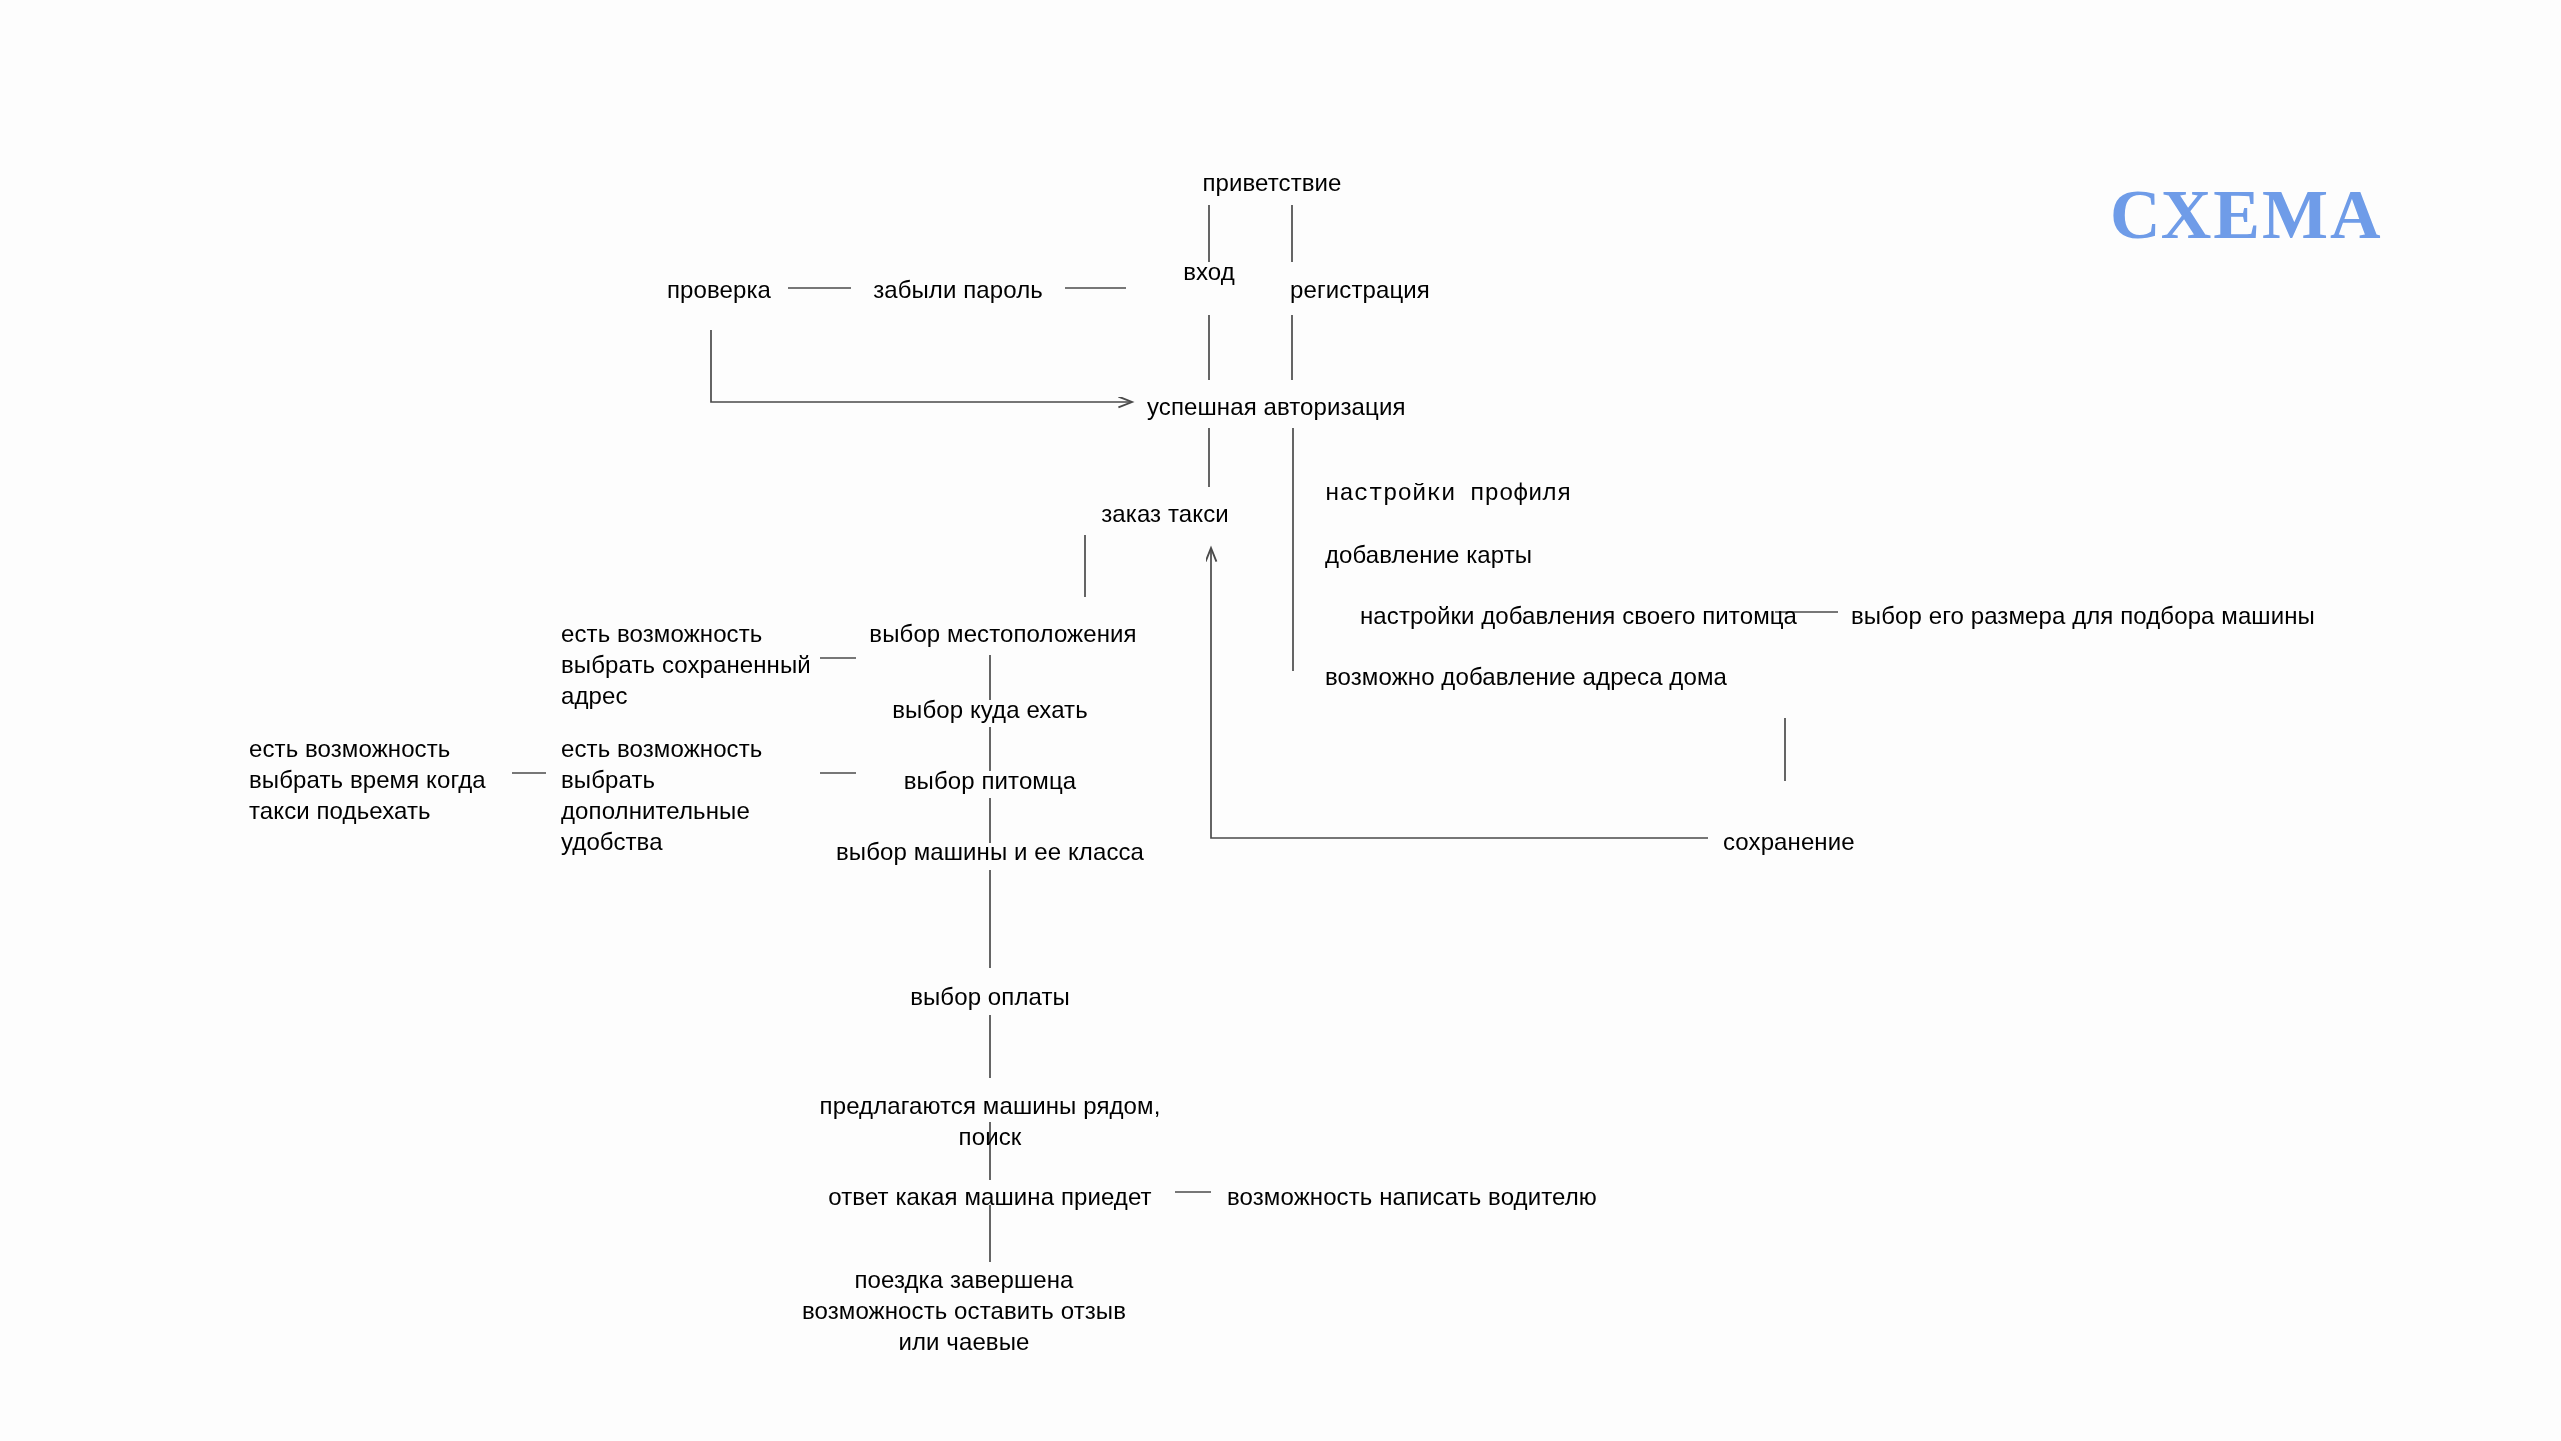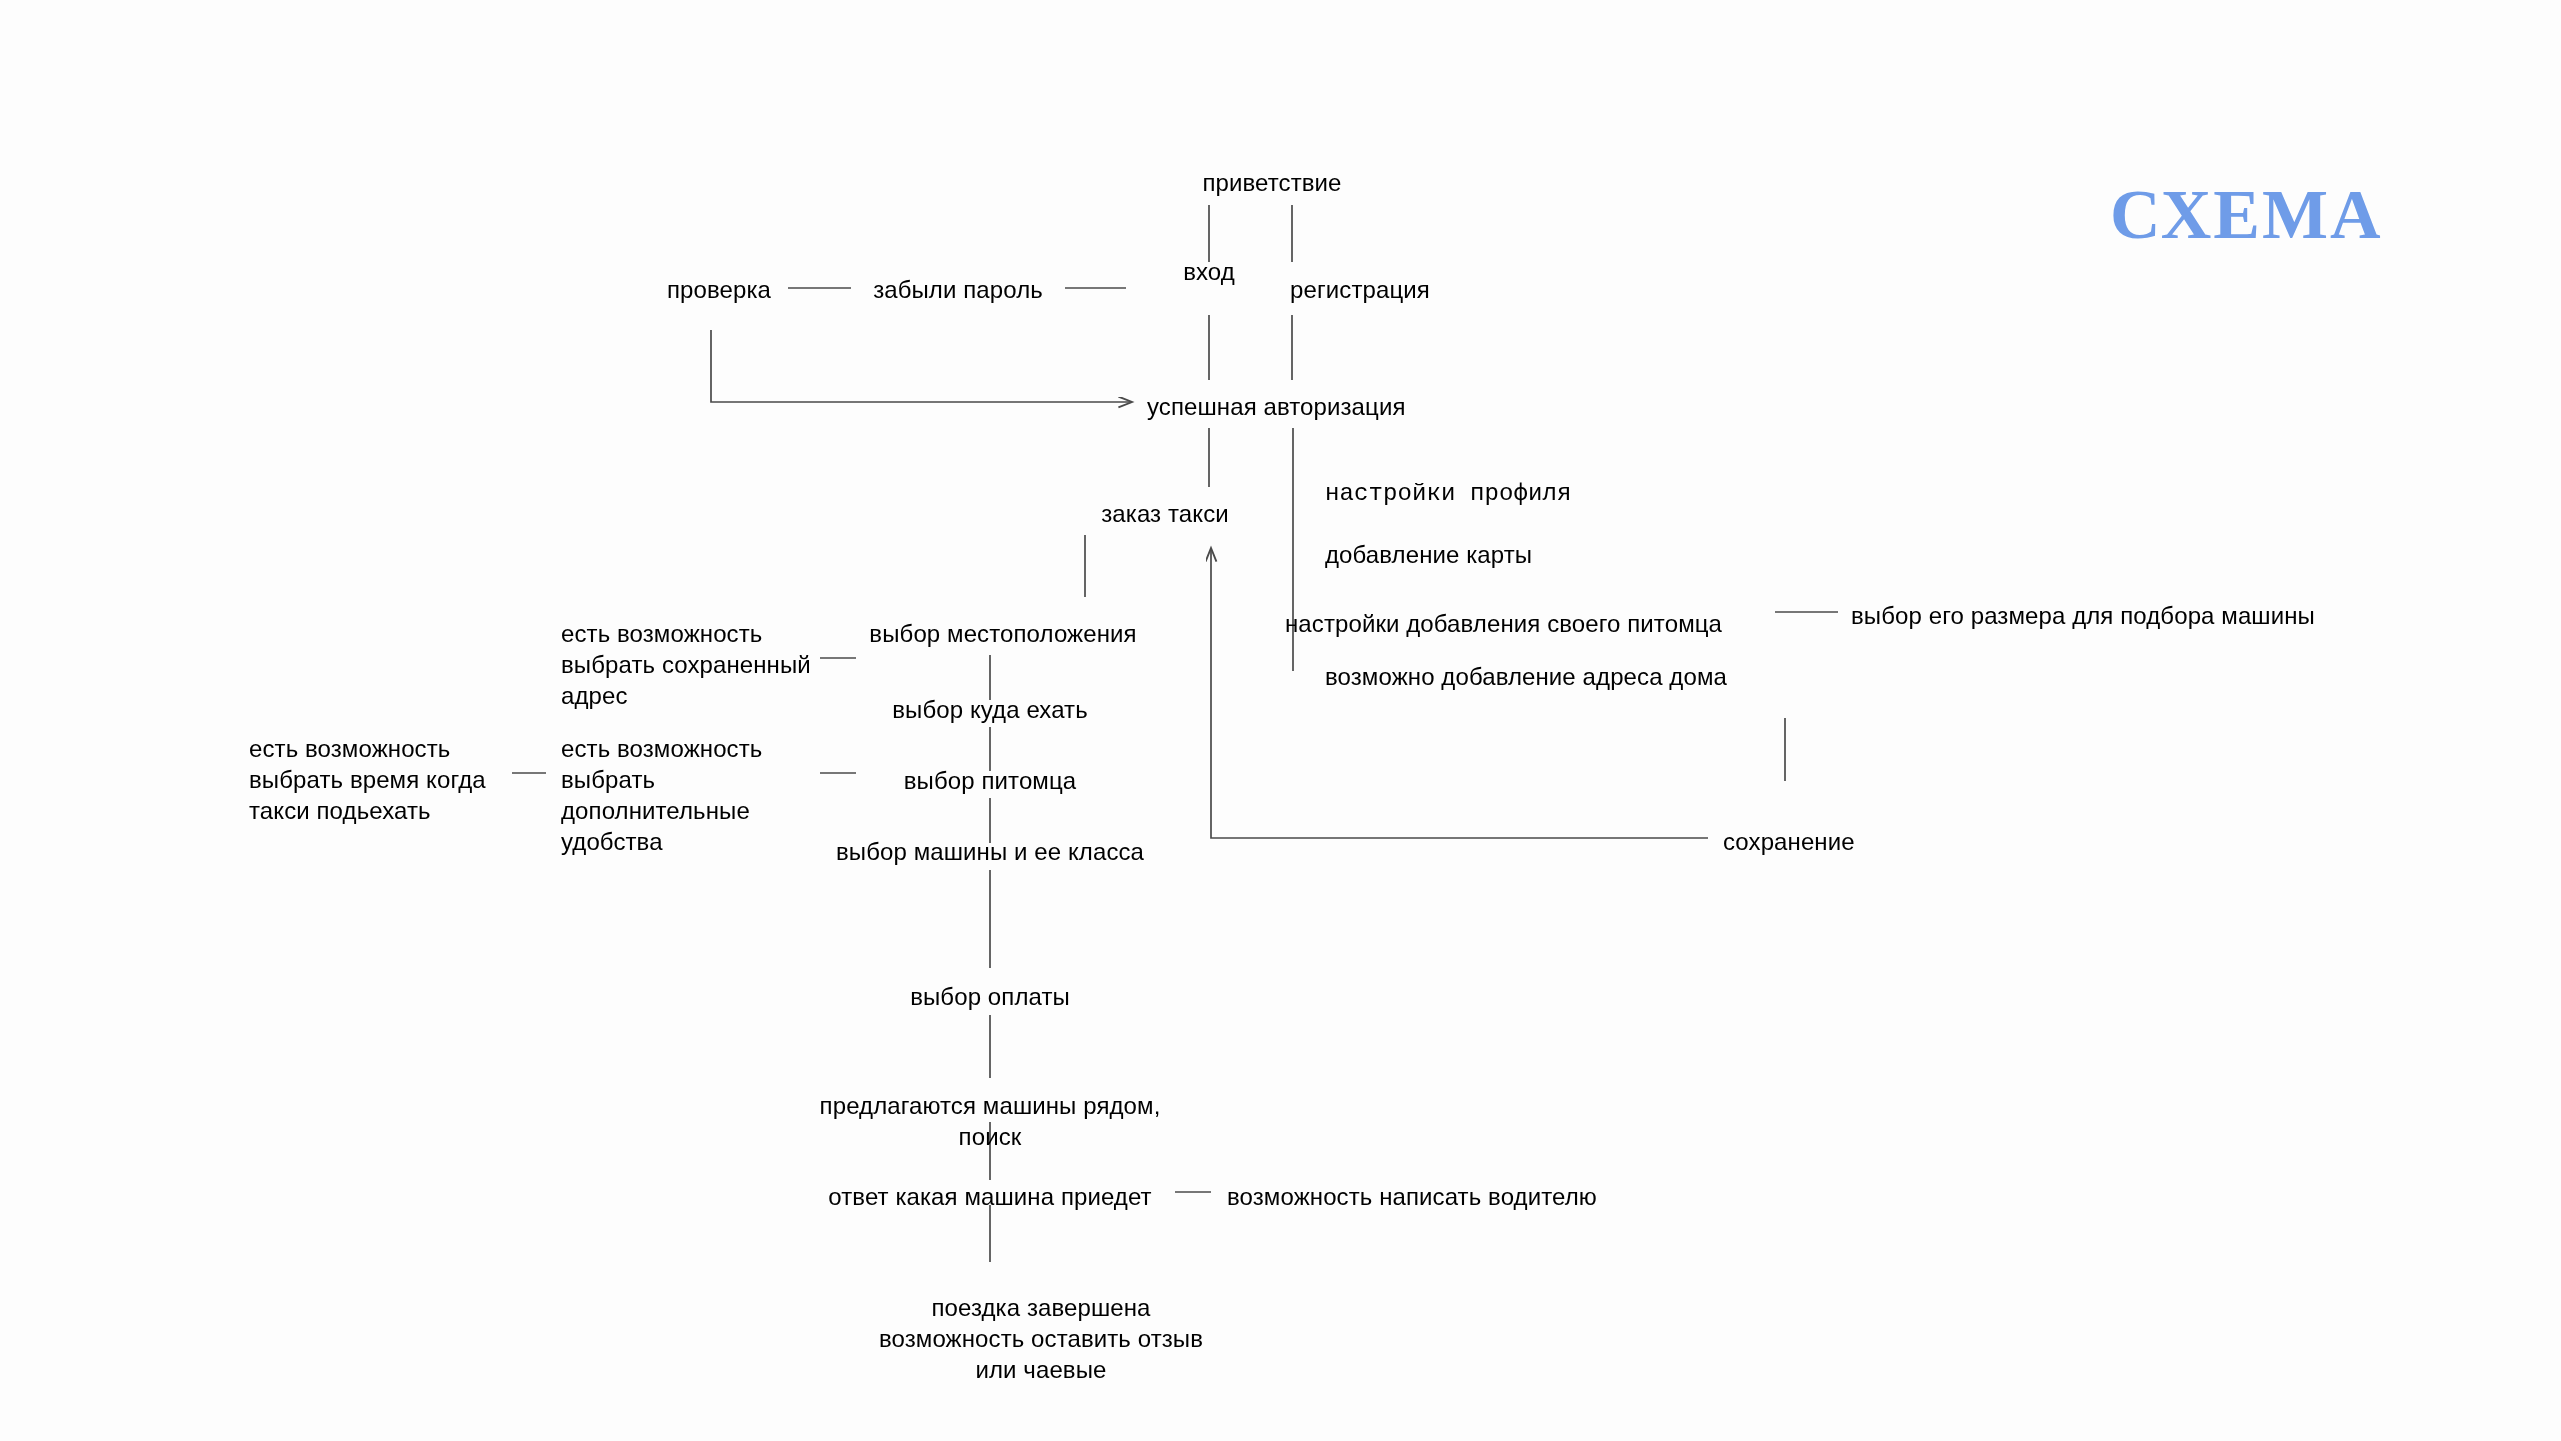--- a/index.html
+++ b/index.html
@@ -113,21 +113,21 @@
   <div class="node c" style="left:1360px; top:274px;">регистрация</div>
 
   <div class="node l" style="left:1147px; top:391px;">успешная авторизация</div>
 
   <div class="node c" style="left:1165px; top:498px;">заказ такси</div>
 
   <div class="node l" style="left:1325px; top:478px;font-family:Liberation Mono, monospace;">настройки профиля</div>
 
   <div class="node l" style="left:1325px; top:539px;">добавление карты</div>
 
-  <div class="node l" style="left:1285px; top:600px;margin-top:8px;">настройки добавления своего питомца</div>
+  <div class="node l" style="left:1360px; top:600px;">настройки добавления своего питомца</div>
 
   <div class="node l" style="left:1851px; top:600px;">выбор его размера для подбора машины</div>
 
   <div class="node l" style="left:1325px; top:661px;">возможно добавление адреса дома</div>
 
 
   <div class="node l" style="left:1723px; top:826px;">сохранение</div>
 
   <div class="node l" style="left:561px; top:618px;">есть возможность
 выбрать сохраненный
@@ -152,17 +152,17 @@
 
   <div class="node c" style="left:990px; top:981px;">выбор оплаты</div>
 
   <div class="node c" style="left:990px; top:1090px;">предлагаются машины рядом,
 поиск</div>
 
   <div class="node c" style="left:990px; top:1181px;">ответ какая машина приедет</div>
 
   <div class="node l" style="left:1227px; top:1181px;">возможность написать водителю</div>
 
-  <div class="node c" style="left:1041px; top:1264px;margin-top:28px;">поездка завершена
+  <div class="node c" style="left:964px; top:1264px;">поездка завершена
 возможность оставить отзыв
 или чаевые</div>
 
 </div>
 
 </body></html>

